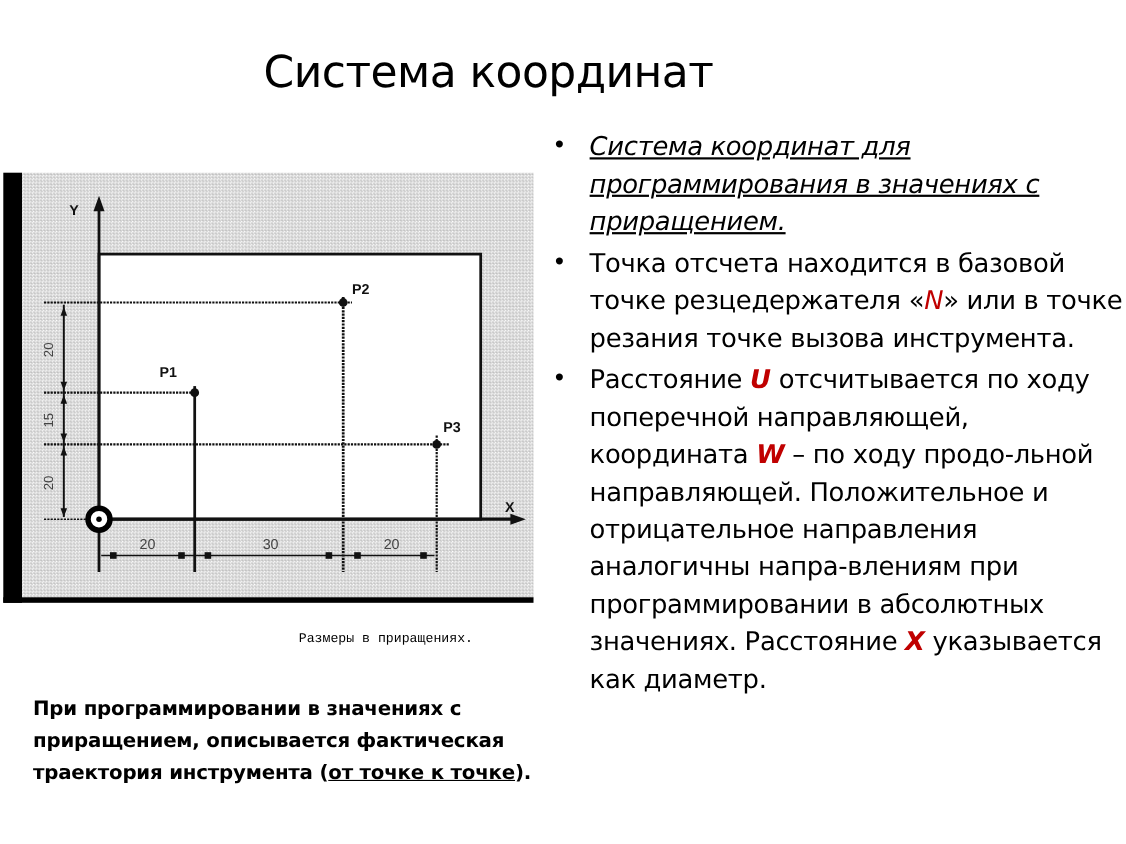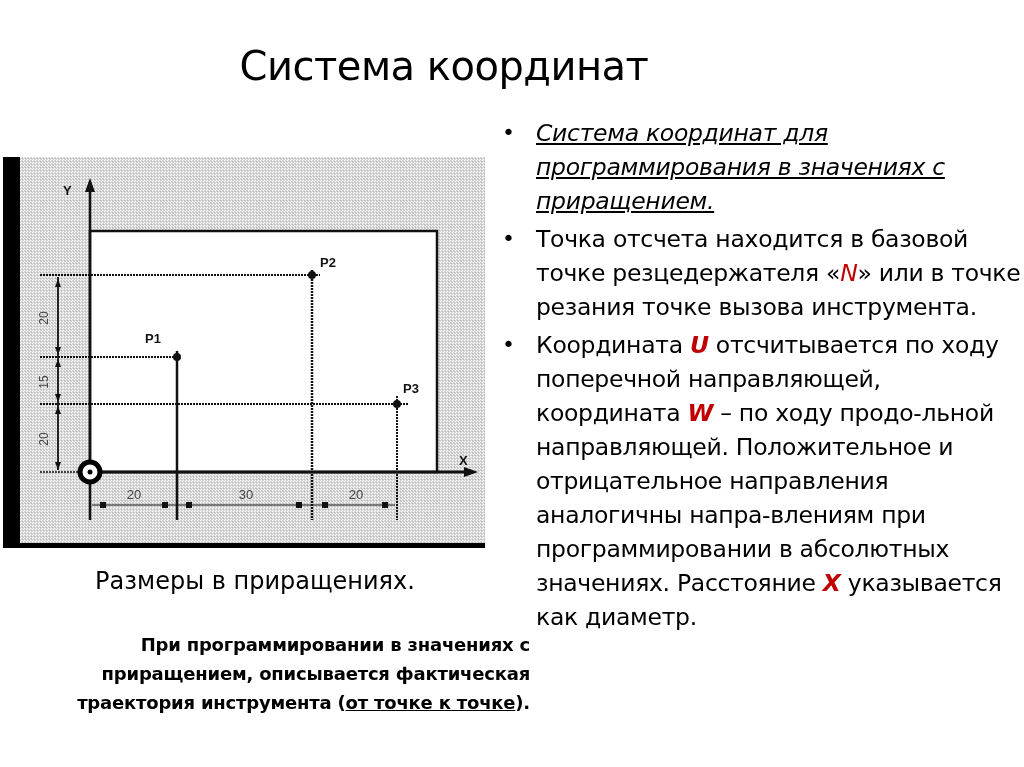--- a/index.html
+++ b/index.html
@@ -6,24 +6,24 @@
   body { width:1024px; height:767px; position:relative; overflow:hidden;
          font-family:"DejaVu Sans", "Liberation Sans", sans-serif; color:#000; }
 
   .slide-title { position:absolute; left:0; top:40px; width:888px; text-align:center;
                  font-size:40px; line-height:52px; letter-spacing:-0.5px; }
 
   
   .diagram { position:absolute; left:0; top:150px; width:500px; height:410px; }
   .diagram svg { display:block; }
 
-  .caption { position:absolute; left:80px; top:568px; width:350px; text-align:center;
-             font-size:24px; line-height:26px; }
+  .caption { position:absolute; left:80px; top:568px; width:350px; text-align:right;
+             font-size:12px; line-height:26px;font-family:Liberation Mono, monospace; }
   .note { position:absolute; left:30px; top:630px; width:500px;
-          font-size:18px; line-height:29px; font-weight:bold; letter-spacing:-0.2px;text-align:right; }
+          font-size:18px; line-height:29px; font-weight:bold; letter-spacing:-0.2px; }
   .note .u { text-decoration:underline; }
 
   
   .bullets { position:absolute; left:502px; top:116px; width:522px; margin:0; padding:0; list-style:none; }
   .bullets li { position:relative; padding-left:34px; font-size:23.5px; line-height:34px;
                 letter-spacing:-0.3px; margin-bottom:4px; }
   .bullets li .dot { position:absolute; left:0; top:0; width:20px; font-size:22px; }
   .bullets li.first .txt { font-style:italic; text-decoration:underline; }
   .red-bi { color:#c00000; font-weight:bold; font-style:italic; }
   .red-i { color:#c00000; font-style:italic; }
@@ -113,15 +113,15 @@
   <li class="first">
     <span class="dot">•</span>
     <span class="txt">Система координат для программирования в значениях с приращением.</span>
   </li>
   <li>
     <span class="dot">•</span>
     <span>Точка отсчета находится в базовой точке резцедержателя «</span><span class="red-i">N</span><span>» или в точке резания точке вызова инструмента.</span>
   </li>
   <li>
     <span class="dot">•</span>
-    <span>Координата </span><span class="red-bi">U</span><span> отсчитывается по ходу поперечной направляющей, координата </span><span class="red-bi">W</span><span> – по ходу продо-льной направляющей. Положительное и отрицательное направления аналогичны напра-влениям при программировании в абсолютных значениях. Расстояние </span><span class="red-bi">X</span><span> указывается как диаметр.</span>
+    <span>Расстояние </span><span class="red-bi">U</span><span> отсчитывается по ходу поперечной направляющей, координата </span><span class="red-bi">W</span><span> – по ходу продо-льной направляющей. Положительное и отрицательное направления аналогичны напра-влениям при программировании в абсолютных значениях. Расстояние </span><span class="red-bi">X</span><span> указывается как диаметр.</span>
   </li>
 </ul>
 
 </body></html>

